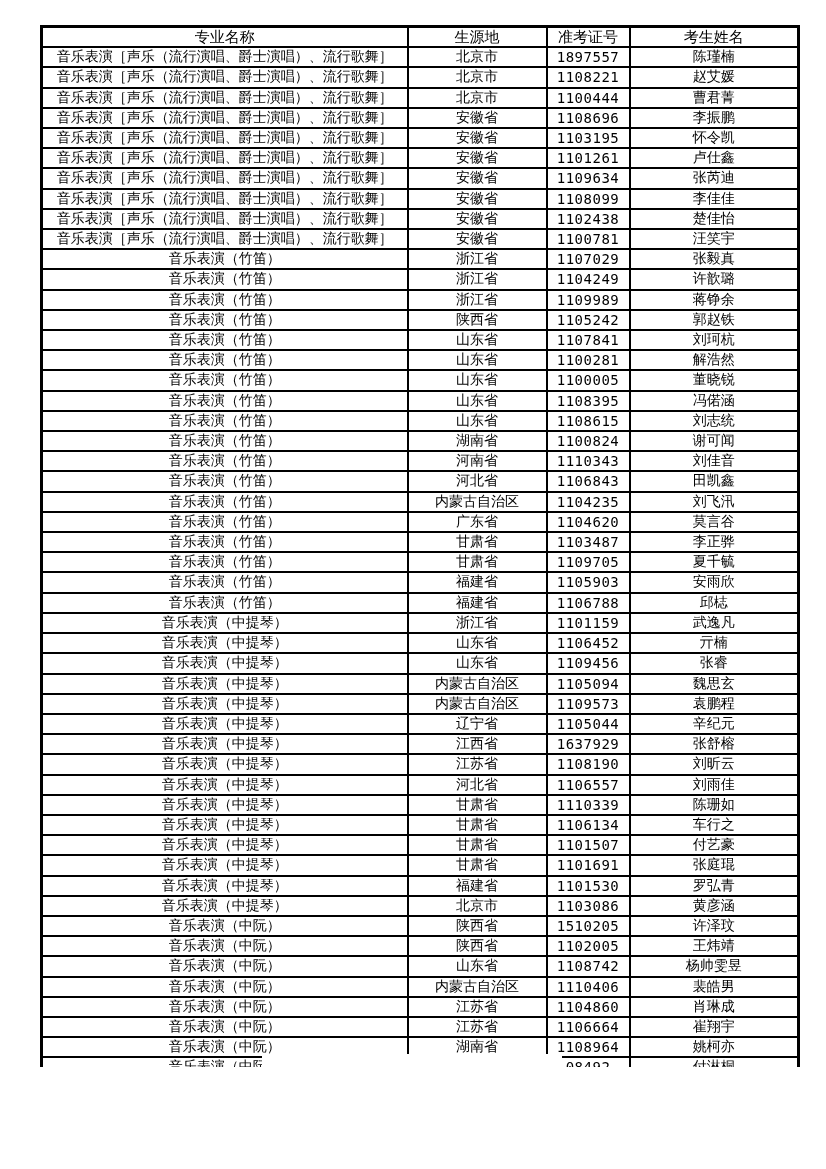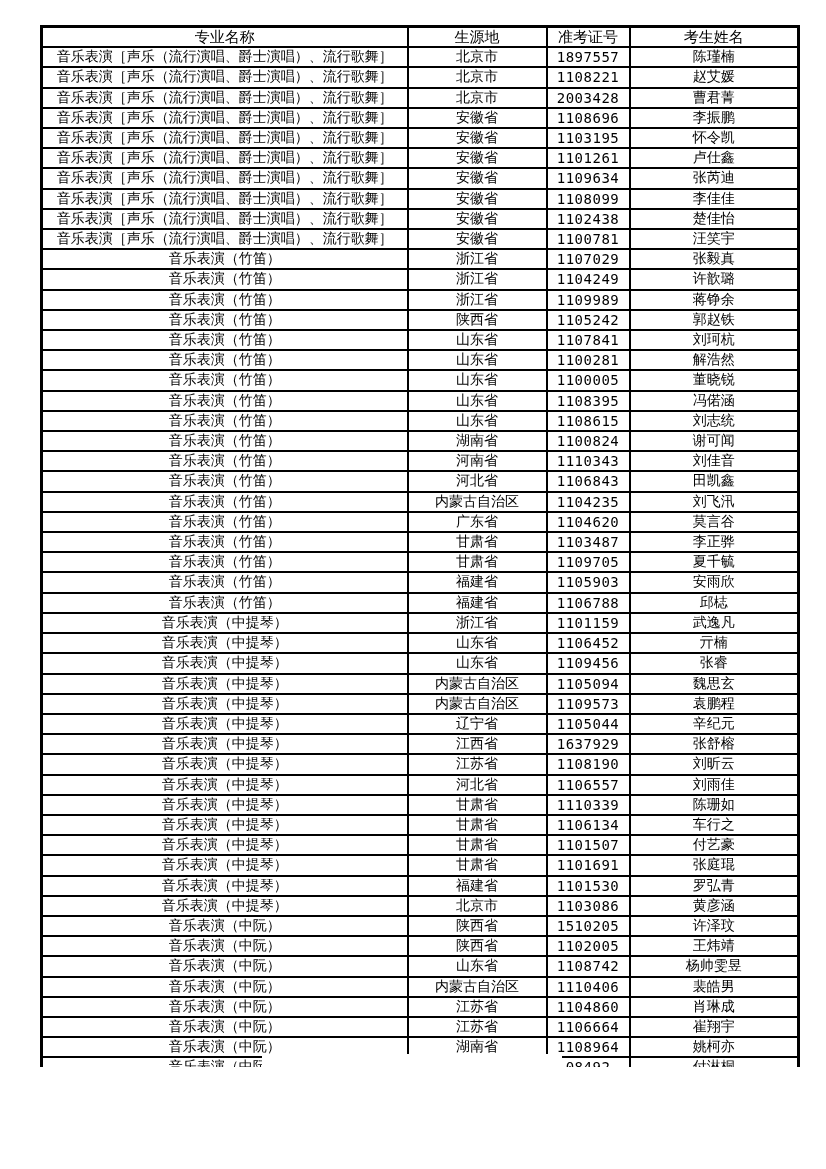--- a/index.html
+++ b/index.html
@@ -114,21 +114,21 @@
         </tr>
         <tr>
           <td>音乐表演［声乐（流行演唱、爵士演唱）、流行歌舞］</td>
           <td>北京市</td>
           <td class="ticket">1108221</td>
           <td>赵艾媛</td>
         </tr>
         <tr>
           <td>音乐表演［声乐（流行演唱、爵士演唱）、流行歌舞］</td>
           <td>北京市</td>
-          <td class="ticket">2003428</td>
+          <td class="ticket">1100444</td>
           <td>曹君菁</td>
         </tr>
         <tr>
           <td>音乐表演［声乐（流行演唱、爵士演唱）、流行歌舞］</td>
           <td>安徽省</td>
           <td class="ticket">1108696</td>
           <td>李振鹏</td>
         </tr>
         <tr>
           <td>音乐表演［声乐（流行演唱、爵士演唱）、流行歌舞］</td>

